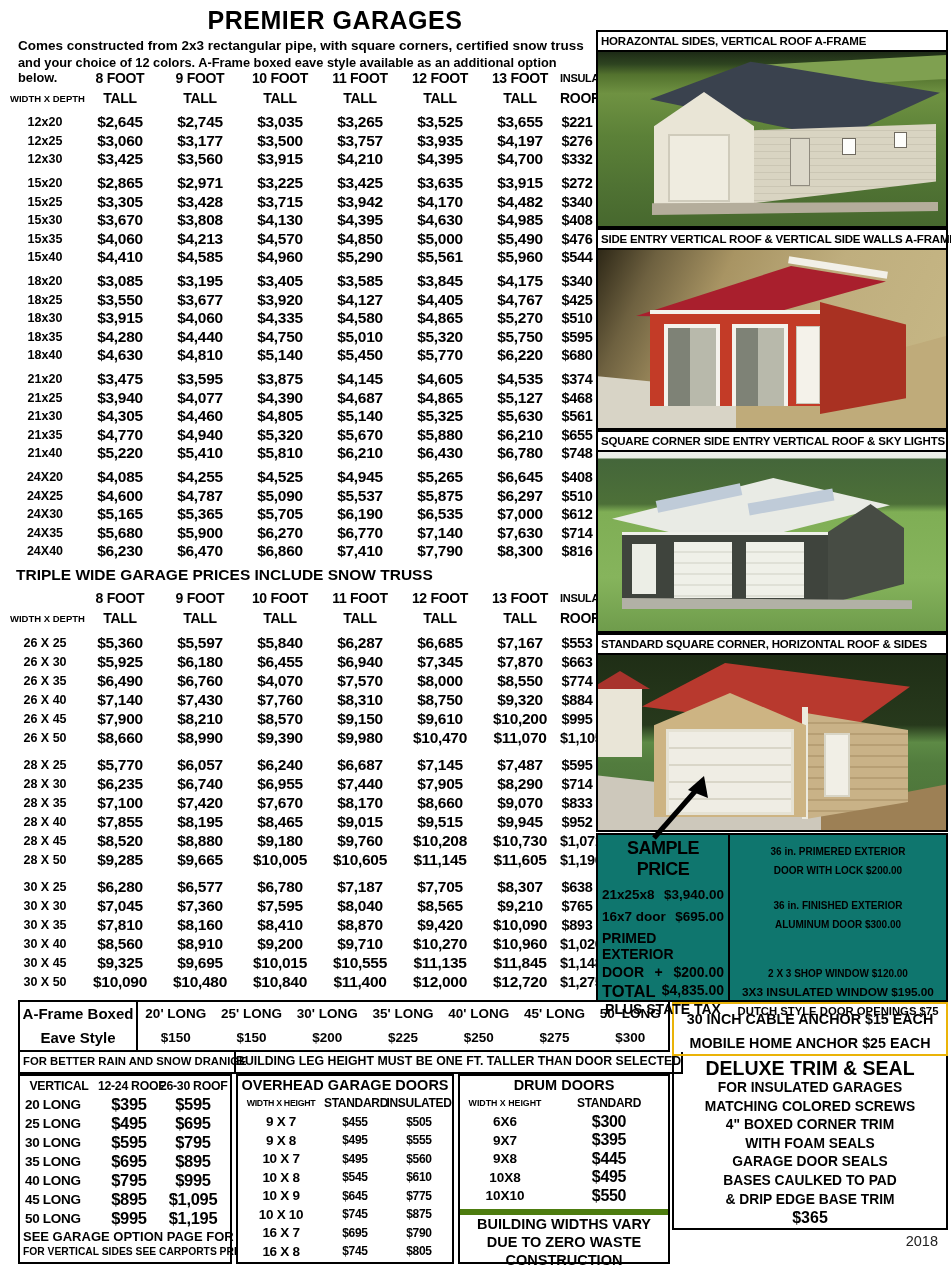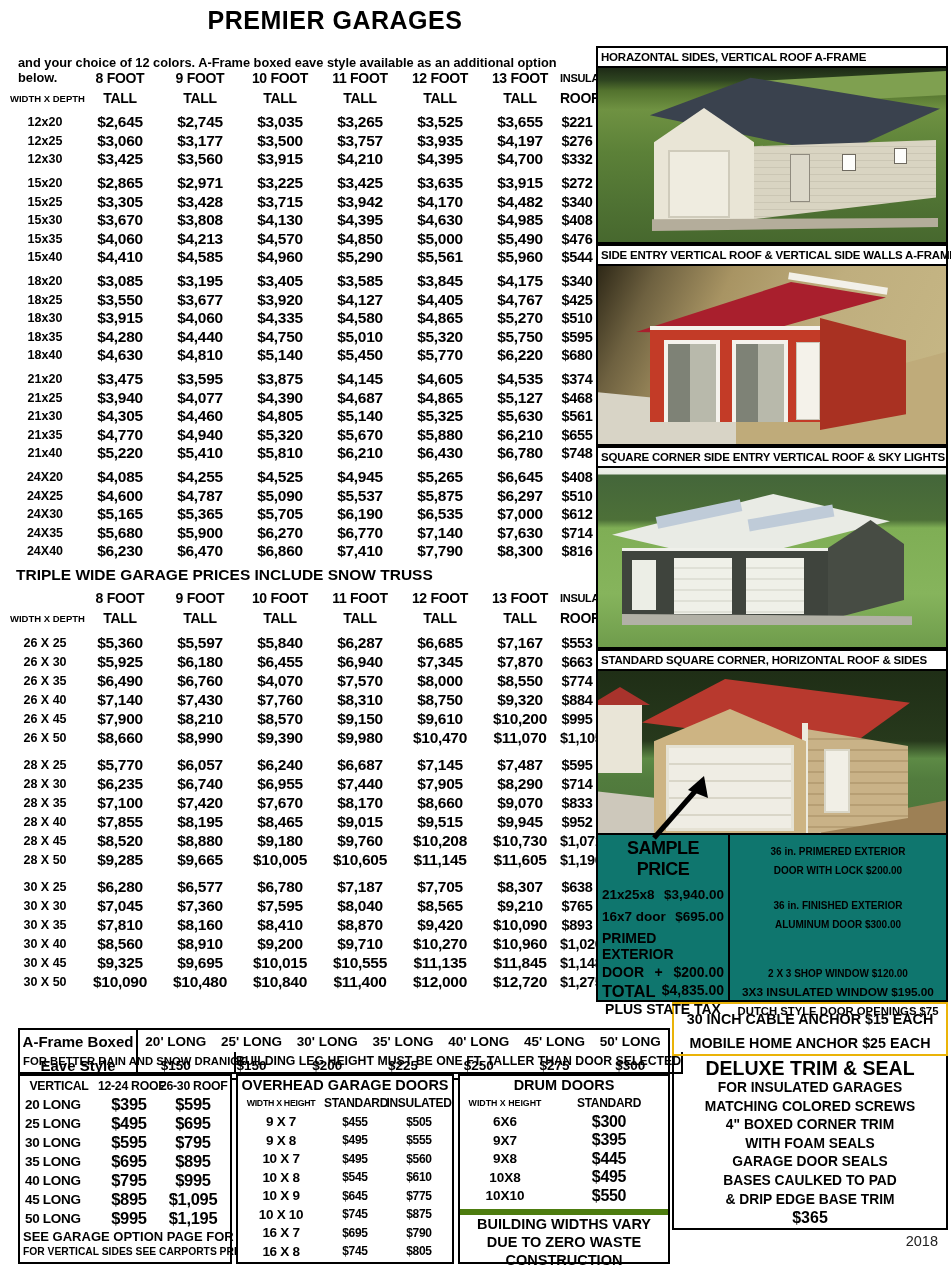--- a/index.html
+++ b/index.html
@@ -22,21 +22,21 @@
   .hdr .td{font-size:14px;}
   .hdr .tr:first-child .td:last-child{font-size:11px;}
   .hdr .tr:last-child .td:first-child{font-size:9.5px;}
   .std .grp{margin-bottom:5px;}
   .std .grp .tr{height:18.6px;}
   .tw .grp{margin-bottom:8px;}
   .tw .grp .tr{height:19px;}
   .std .hdr,.tw .hdr{margin-bottom:5px;}
   .tw-heading{position:absolute;left:16px;top:566px;font-size:15.5px;font-weight:bold;}
   
-  .photocol{position:absolute;left:596px;top:30px;width:352px;z-index:2;margin-top:16px;}
+  .photocol{position:absolute;left:596px;top:30px;width:352px;z-index:2;}
   .caption{border:2px solid #000;background:#fff;font-weight:bold;font-size:11.5px;
            line-height:18px;height:22px;padding-left:3px;white-space:nowrap;letter-spacing:-0.2px;}
   .photo{border:2px solid #000;border-top:none;position:relative;overflow:hidden;background:#6b8f4a;}
   .ph1{height:176px;background:linear-gradient(180deg,#1d2a16 0%,#2e4420 7%,#53722e 13%,#6f9242 24%,#5c8138 48%,#4f7233 78%,#47682e 100%);}
   .ph2{height:180px;background:linear-gradient(115deg,#2e2817 0%,#6e6140 14%,#a89463 32%,#bfae7e 58%,#c7b886 100%);}
   .ph3{height:181px;background:linear-gradient(180deg,#eef0ea 0px,#e8ece4 6px,#44663a 7px,#4d7038 52px,#7fae55 60px,#86b45c 70%,#6f9c4c 100%);}
   .ph4{height:177px;background:linear-gradient(180deg,#1f2e16 0%,#27391c 40%,#5d8a45 50%,#527c3e 62%,#4b7138 100%);}
   .art{position:absolute;}
   
   .p1-field{right:0;top:8px;width:190px;height:24px;background:#7fa050;transform:skewY(-3deg);}
@@ -92,21 +92,21 @@
   .s-totalrow{display:flex;justify-content:space-between;font-weight:bold;margin-top:2px;}
   .s-totalrow .lbl{font-size:16.5px;} .s-totalrow .amt{font-size:14px;}
   .s-footer{margin-top:auto;text-align:center;font-weight:bold;font-size:14px;}
   .optionsbox{flex:1;text-align:center;padding-top:7px;}
   .optionsbox .li{font-weight:bold;font-size:10px;line-height:19px;white-space:nowrap;}
   .optionsbox .li:nth-child(2){margin-bottom:16px;}
   .optionsbox .li:nth-child(4){margin-bottom:30px;}
   .optionsbox .li:nth-child(6){font-size:11.8px;}
   .optionsbox .li:nth-child(7){font-size:11.3px;}
   
-  .eavebox{position:absolute;left:18px;top:1000px;width:652px;height:52px;border:2px solid #000;display:flex;margin-top:28px;}
+  .eavebox{position:absolute;left:18px;top:1000px;width:652px;height:52px;border:2px solid #000;display:flex;}
   .eavelabel{width:118px;border-right:2px solid #000;text-align:center;font-weight:bold;font-size:15px;line-height:24px;}
   .eavecols{flex:1;display:flex;}
   .eavecols .col{flex:1;text-align:center;}
   .eavecols .cell{height:24px;line-height:24px;font-weight:bold;font-size:13.5px;white-space:nowrap;}
   .rowB{position:absolute;left:18px;top:1052px;width:652px;height:22px;display:flex;}
   .drainage{width:218px;border:2px solid #000;border-top:none;font-weight:bold;font-size:11.3px;line-height:19px;padding-left:3px;white-space:nowrap;}
   .legheight{flex:1;border:2px solid #000;border-top:none;border-left:none;text-align:center;font-weight:bold;font-size:12.3px;line-height:19px;white-space:nowrap;}
   .btable{position:absolute;top:1074px;border:2px solid #000;background:#fff;}
   .vertbox{left:18px;width:214px;height:190px;}
   .vert .tr{grid-template-columns:78px 62px 66px;height:19px;}
@@ -139,20 +139,21 @@
   .deluxebox .li{font-weight:bold;font-size:13.8px;line-height:18.6px;white-space:nowrap;}
   .d-price{font-weight:bold;font-size:16px;line-height:18px;}
   .year{text-align:right;font-size:14.5px;color:#222;padding:3px 10px 0 0;}
 </style>
 </head>
 <body>
 
 <div id="page">
 
   <div class="title">PREMIER GARAGES</div>
+  <div class="intro1">Comes constructed from 2x3 rectangular pipe, with square corners, certified snow truss</div>
   <div class="intro2">and your choice of 12 colors. A-Frame boxed eave style available as an additional option below.</div>
 
   <div class="pricetable std">
     <div class="hdr">
         <div class="tr">
           <span class="td"></span>
           <span class="td">8 FOOT</span>
           <span class="td">9 FOOT</span>
           <span class="td">10 FOOT</span>
           <span class="td">11 FOOT</span>

